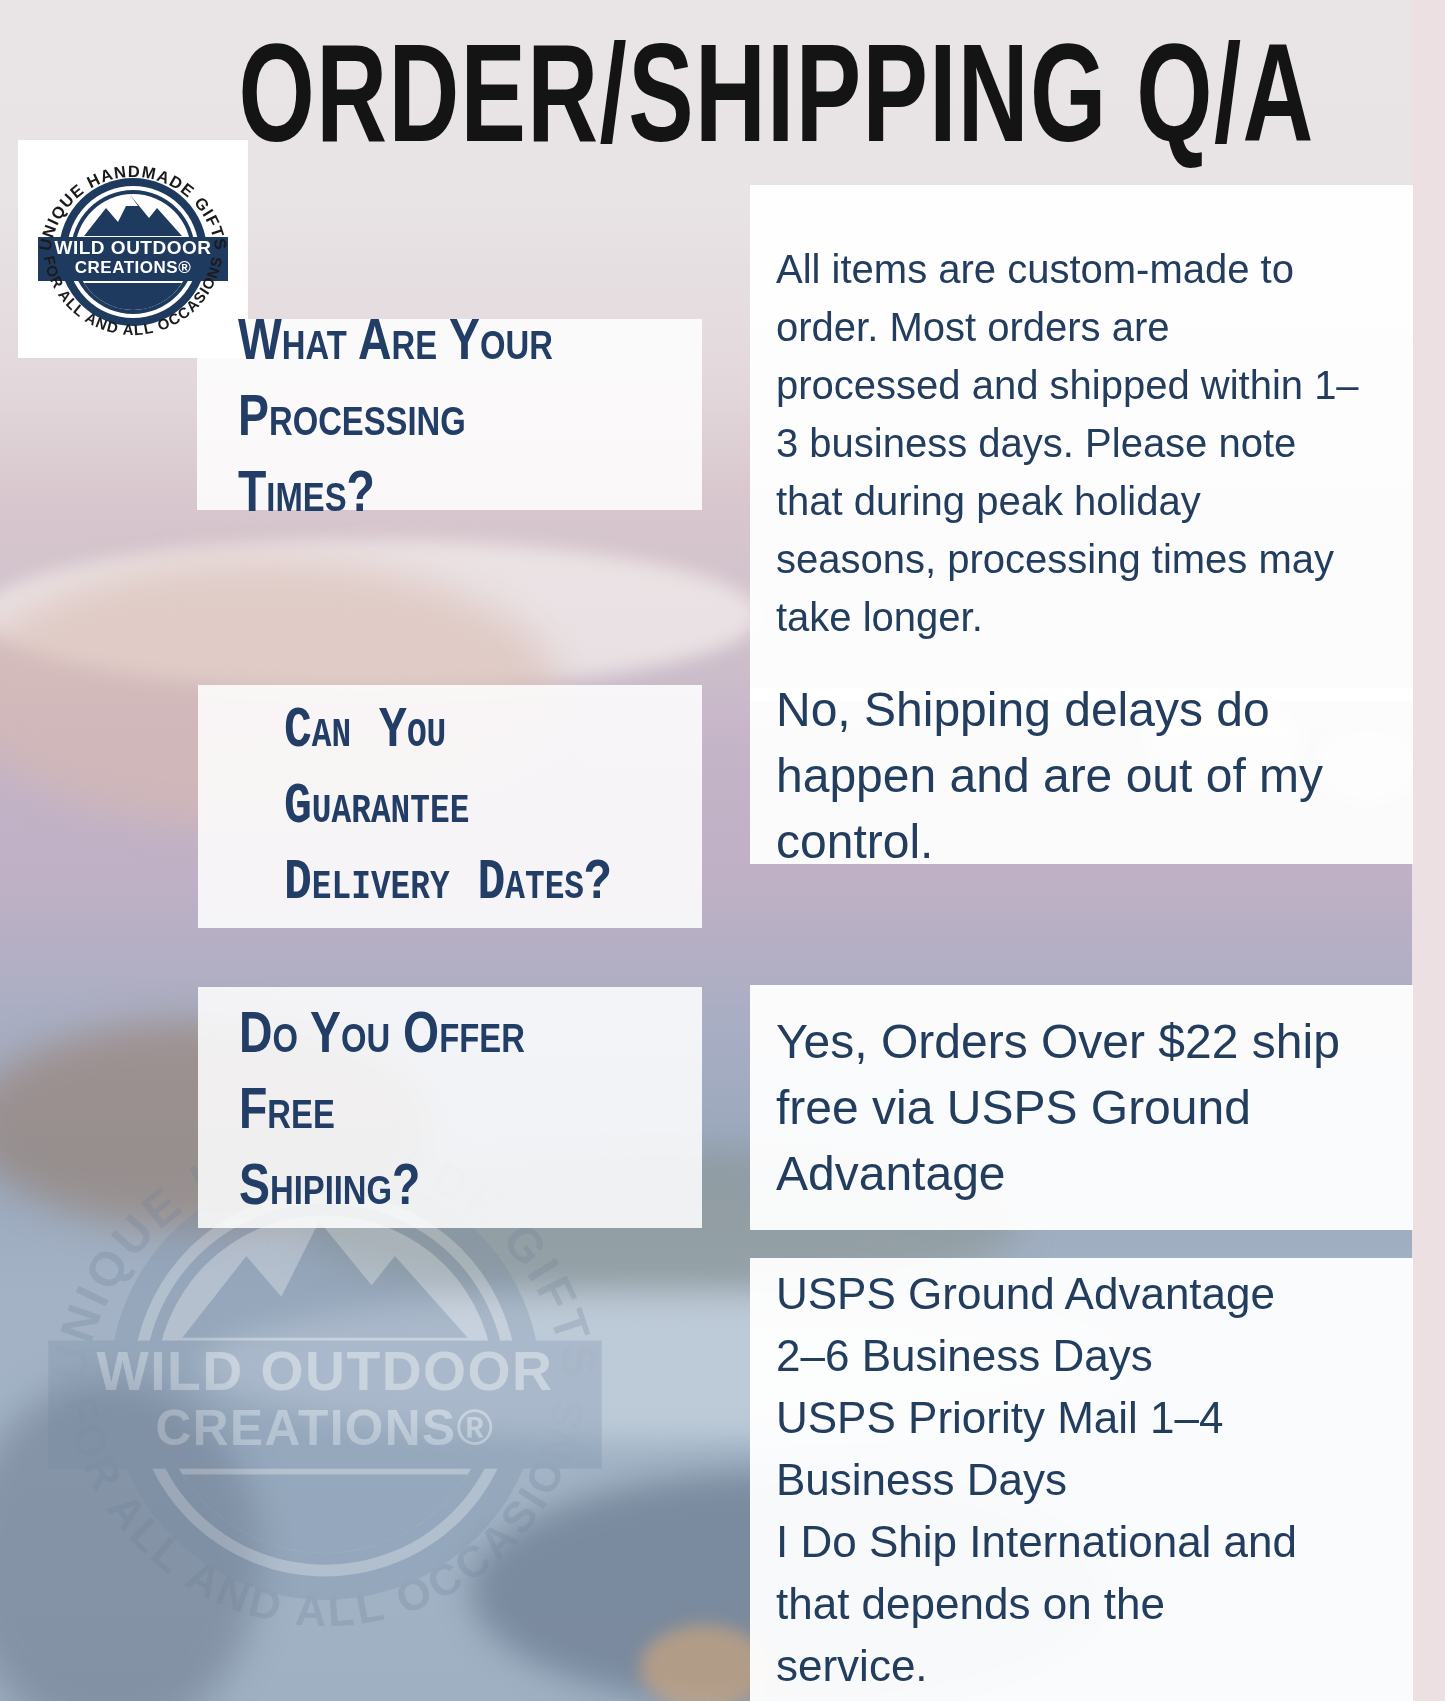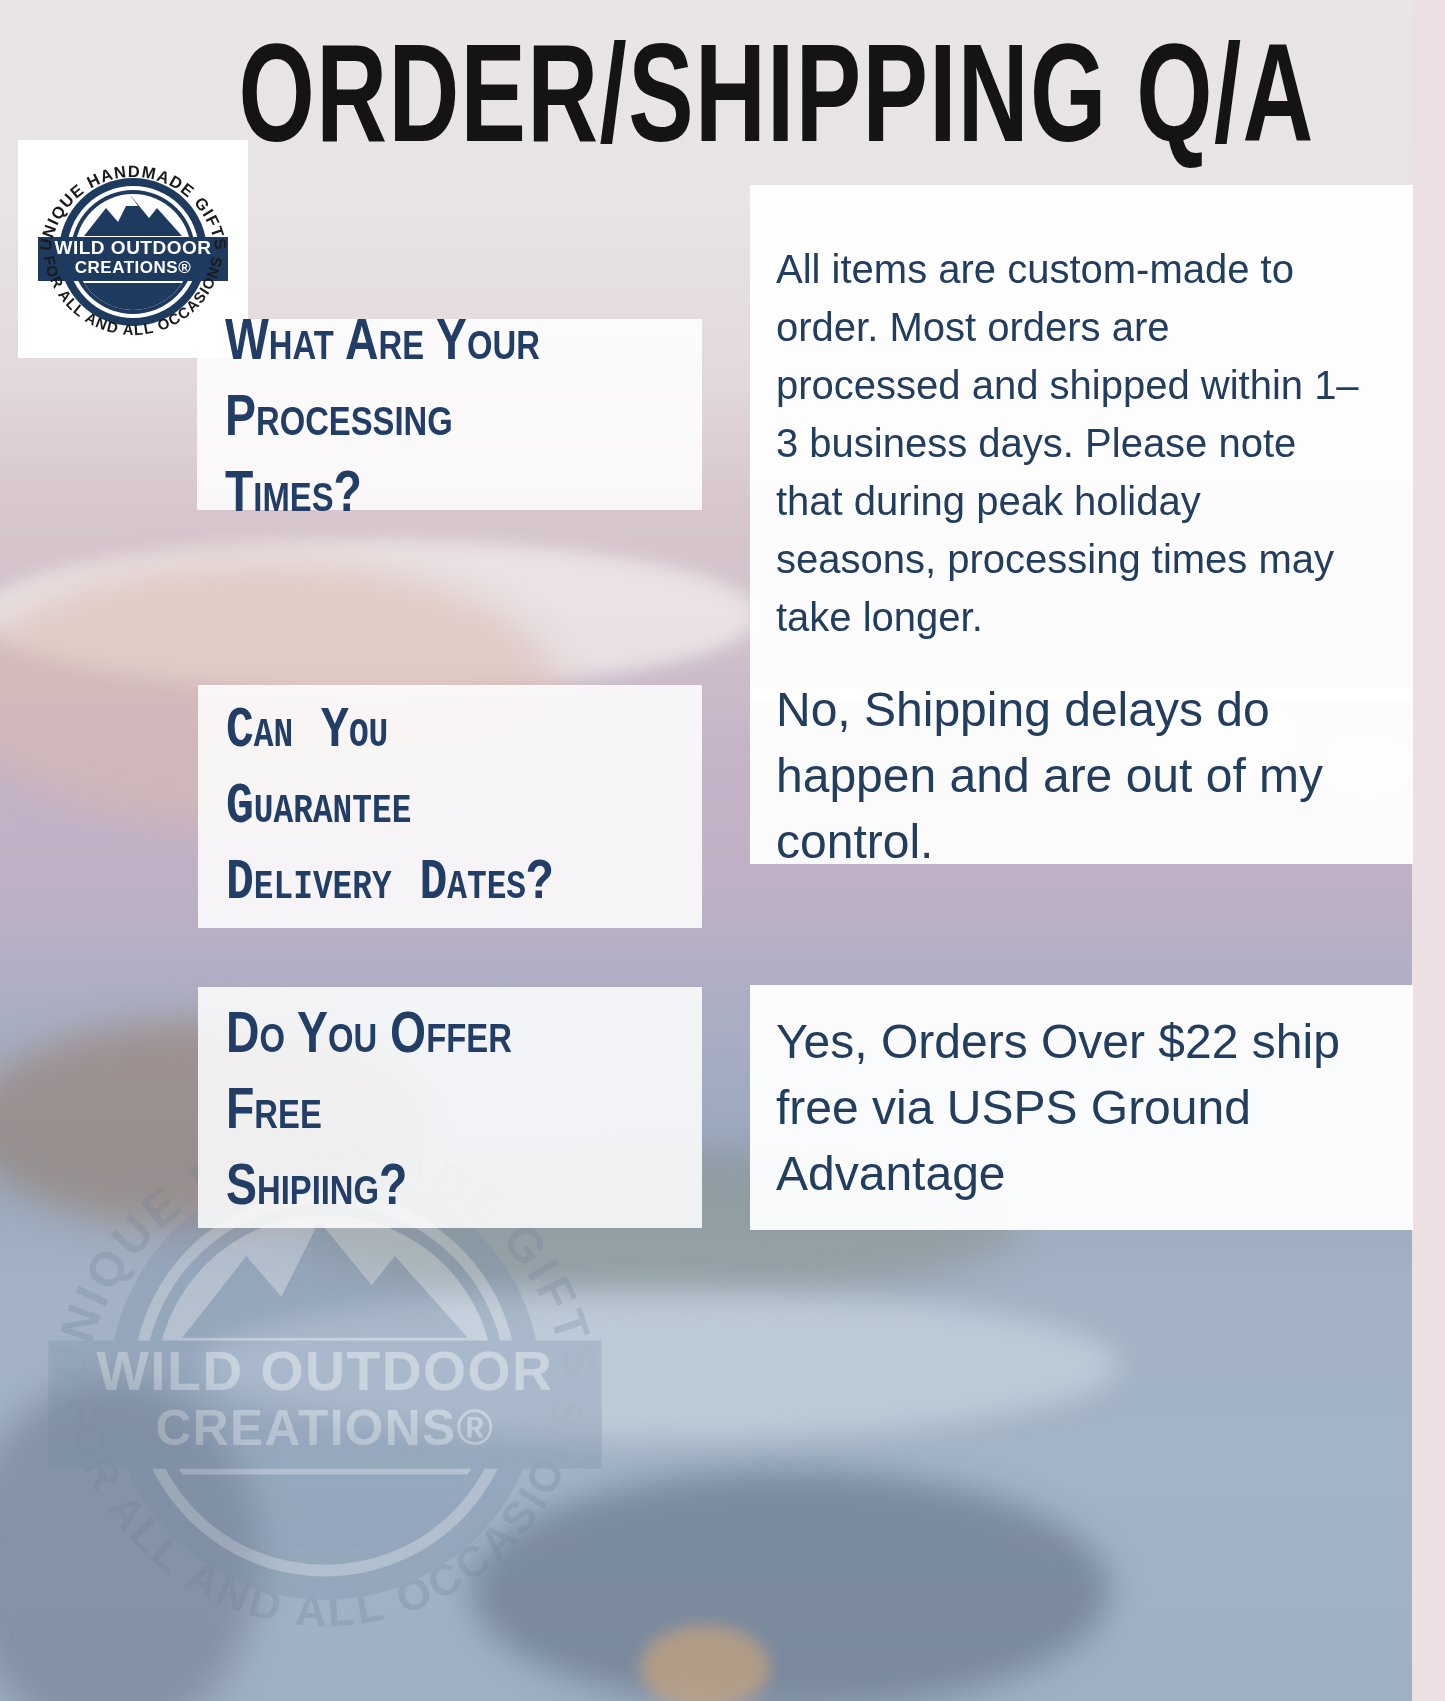--- a/index.html
+++ b/index.html
@@ -42,21 +42,21 @@
   .logo-svg .band-txt{fill:#ffffff;} .logo-svg .snow{fill:#ffffff;}
   .arc-txt{font-family:"Liberation Sans","DejaVu Sans",sans-serif;font-weight:bold;text-transform:uppercase;}
   .band-txt{font-family:"Liberation Sans","DejaVu Sans",sans-serif;font-weight:bold;text-transform:uppercase;letter-spacing:.5px;}
   
   .title{position:absolute;left:0;top:10px;width:1412px;margin:8px;z-index:2;
     line-height:150px;font-size:140px;font-weight:bold;
     color:var(--title);text-transform:uppercase;}
   .title .cond{display:inline-block;transform:scaleX(.70);transform-origin:center top;white-space:nowrap;letter-spacing:2px;}
   
   .qbox,.abox{position:absolute;z-index:2;display:flex;align-items:center;box-sizing:border-box;}
-  .qbox{background:rgba(255,255,255,.86);padding-left:28px;padding-right:8px;}
+  .qbox{background:rgba(255,255,255,.86);padding-left:41px;padding-right:8px;justify-content:flex-end;}
   .abox{background:rgba(255,255,255,.95);padding-left:26px;padding-right:12px;}
   .qtext{font-weight:bold;font-variant-caps:small-caps;color:var(--qnavy);
     white-space:pre-line;font-size:58px;line-height:76px;
     transform:scaleX(.80);transform-origin:left center;}
   .atext{color:var(--anavy);white-space:pre-line;}
   .q1{left:197px;top:319px;width:505px;height:191px;}
   .a1{left:750px;top:185px;width:663px;height:516px;}
   .a1 .atext{font-size:40px;line-height:58px;}
   .q2{left:198px;top:685px;width:504px;height:243px;font-family:Liberation Mono, monospace;}
   .a2{left:750px;top:688px;width:663px;height:176px;}
@@ -167,14 +167,23 @@
   <div class="qbox q3">
     <div class="qtext">Do You Offer Free
 Shipiing?</div>
   </div>
   <div class="abox a3">
     <div class="atext">Yes, Orders Over $22 ship
 free via USPS Ground
 Advantage</div>
   </div>
 
+  <div class="abox a4">
+    <div class="atext">USPS Ground Advantage
+2–6 Business Days
+USPS Priority Mail 1–4
+Business Days
+I Do Ship International and
+that depends on the
+service.</div>
+  </div>
 
 </div>
 
 </body></html>

